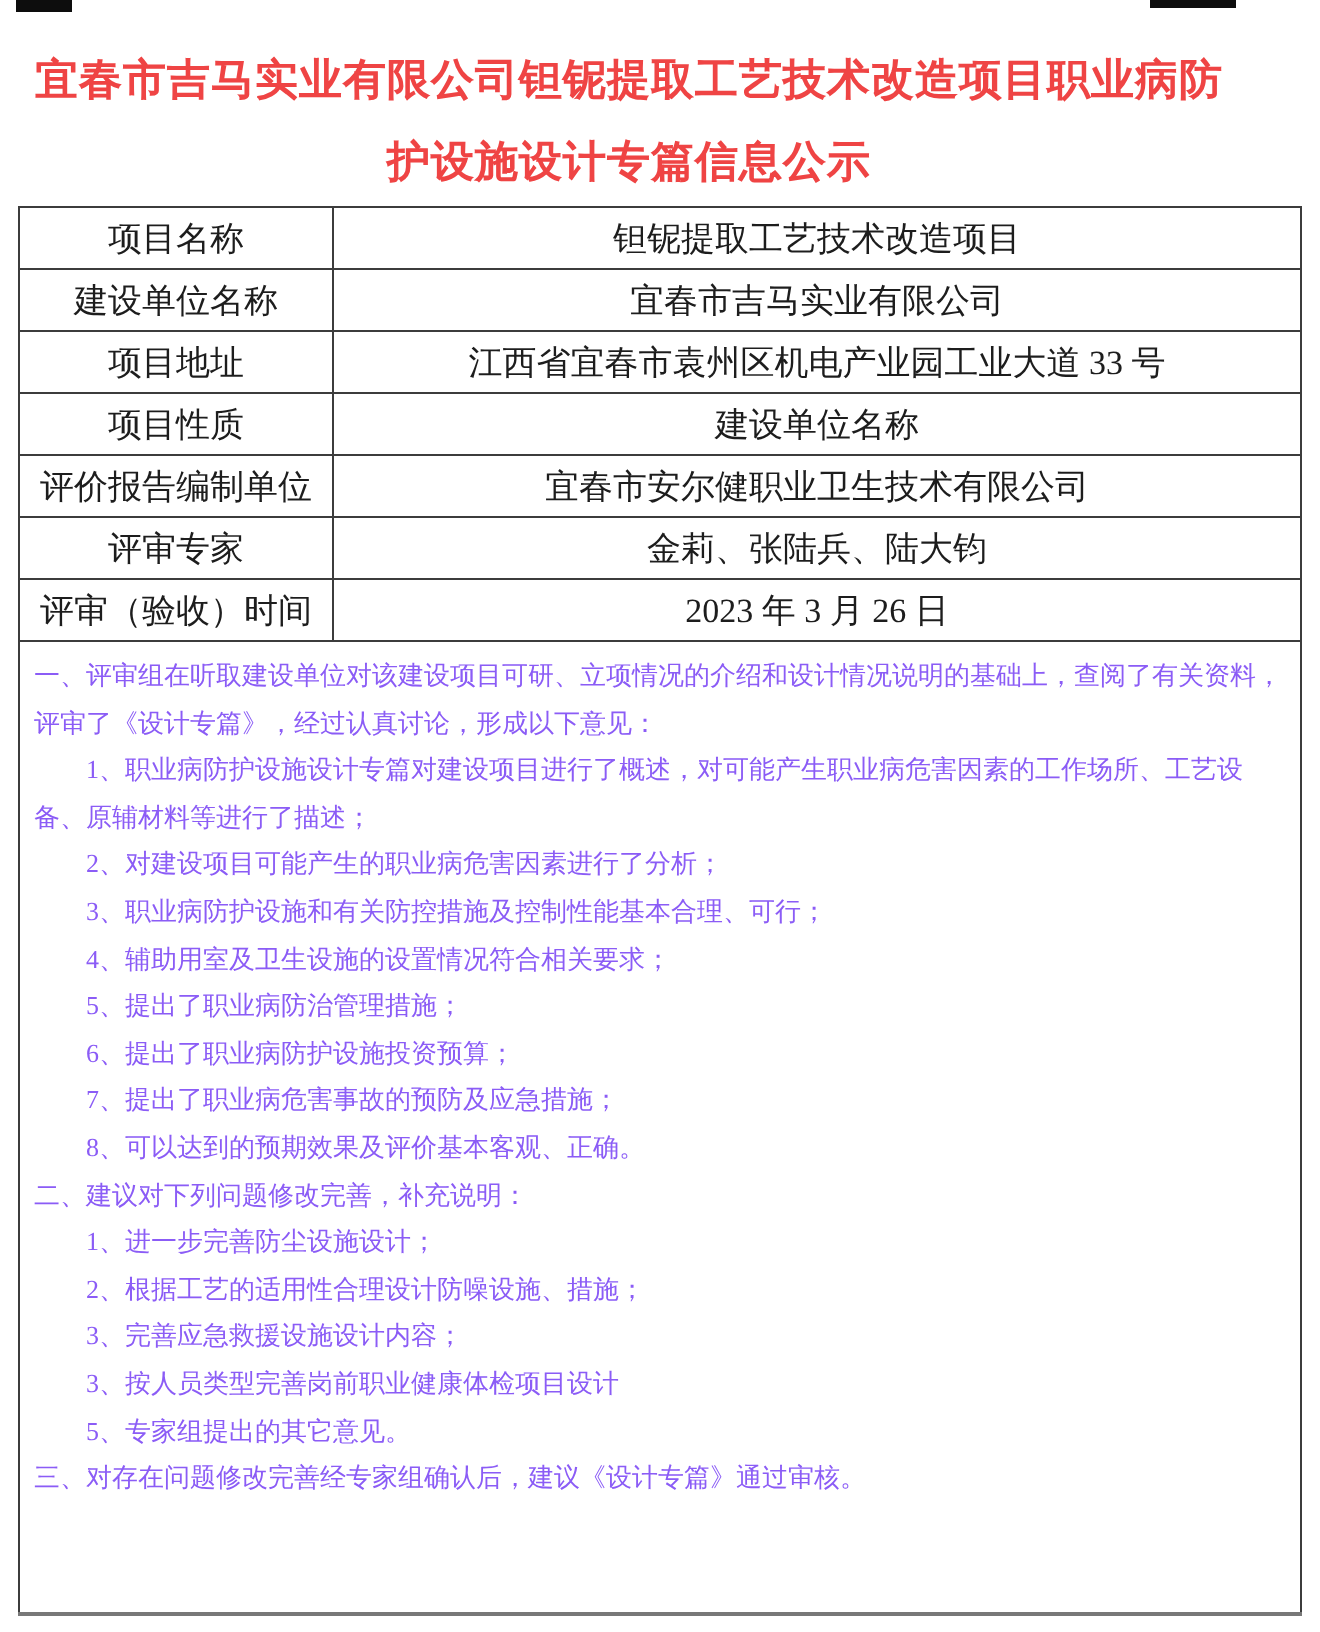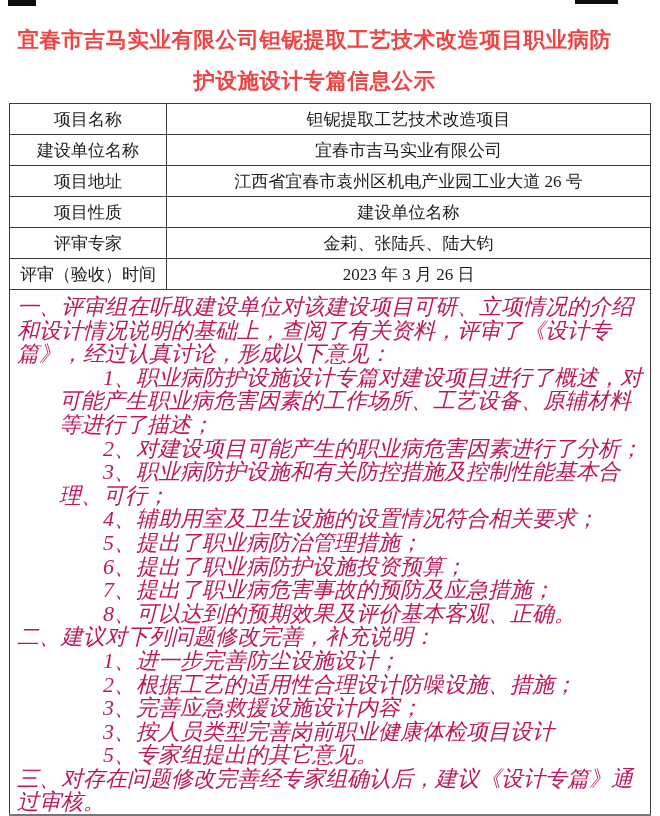--- a/index.html
+++ b/index.html
@@ -52,26 +52,25 @@
   tr.info-row { height: 31px; }
   td.row-label { font-size: 17px; }
   tr.opinion-row td {
     text-align: left;
     vertical-align: top;
     padding: 5px 7px 0 7px;
     white-space: normal;
   }
   .opinion-body p {
     margin: 0;
-    font-size: 22px;
+    font-size: 13px;
     line-height: 23.6px;
-    color: #be185d;
-    font-style: italic;
+    color: #8b5cf6;
   }
-  .opinion-body p.ind { text-indent: 2em; margin-left: 42px; }
+  .opinion-body p.ind { text-indent: 2em; }
 </style>
 </head>
 <body>
 
 <div class="page">
 
   <div class="scan-artifact left"></div>
   <div class="scan-artifact right"></div>
 
   <div class="title">
@@ -90,25 +89,29 @@
       <tr class="info-row">
         <td class="row-label">项目名称</td>
         <td colspan="3" class="row-value">钽铌提取工艺技术改造项目</td>
       </tr>
       <tr class="info-row">
         <td class="row-label">建设单位名称</td>
         <td colspan="3" class="row-value">宜春市吉马实业有限公司</td>
       </tr>
       <tr class="info-row">
         <td class="row-label">项目地址</td>
-        <td colspan="3" class="row-value">江西省宜春市袁州区机电产业园工业大道 26 号</td>
+        <td colspan="3" class="row-value">江西省宜春市袁州区机电产业园工业大道 33 号</td>
       </tr>
       <tr class="info-row">
         <td class="row-label">项目性质</td>
         <td colspan="3" class="row-value">建设单位名称</td>
+      </tr>
+      <tr class="info-row">
+        <td class="row-label">评价报告编制单位</td>
+        <td colspan="3" class="row-value">宜春市安尔健职业卫生技术有限公司</td>
       </tr>
       <tr class="info-row">
         <td class="row-label">评审专家</td>
         <td colspan="3" class="row-value">金莉、张陆兵、陆大钧</td>
       </tr>
       <tr class="info-row">
         <td class="row-label">评审（验收）时间</td>
         <td colspan="3" class="row-value">2023 年 3 月 26 日</td>
       </tr>
       <tr class="opinion-row">

